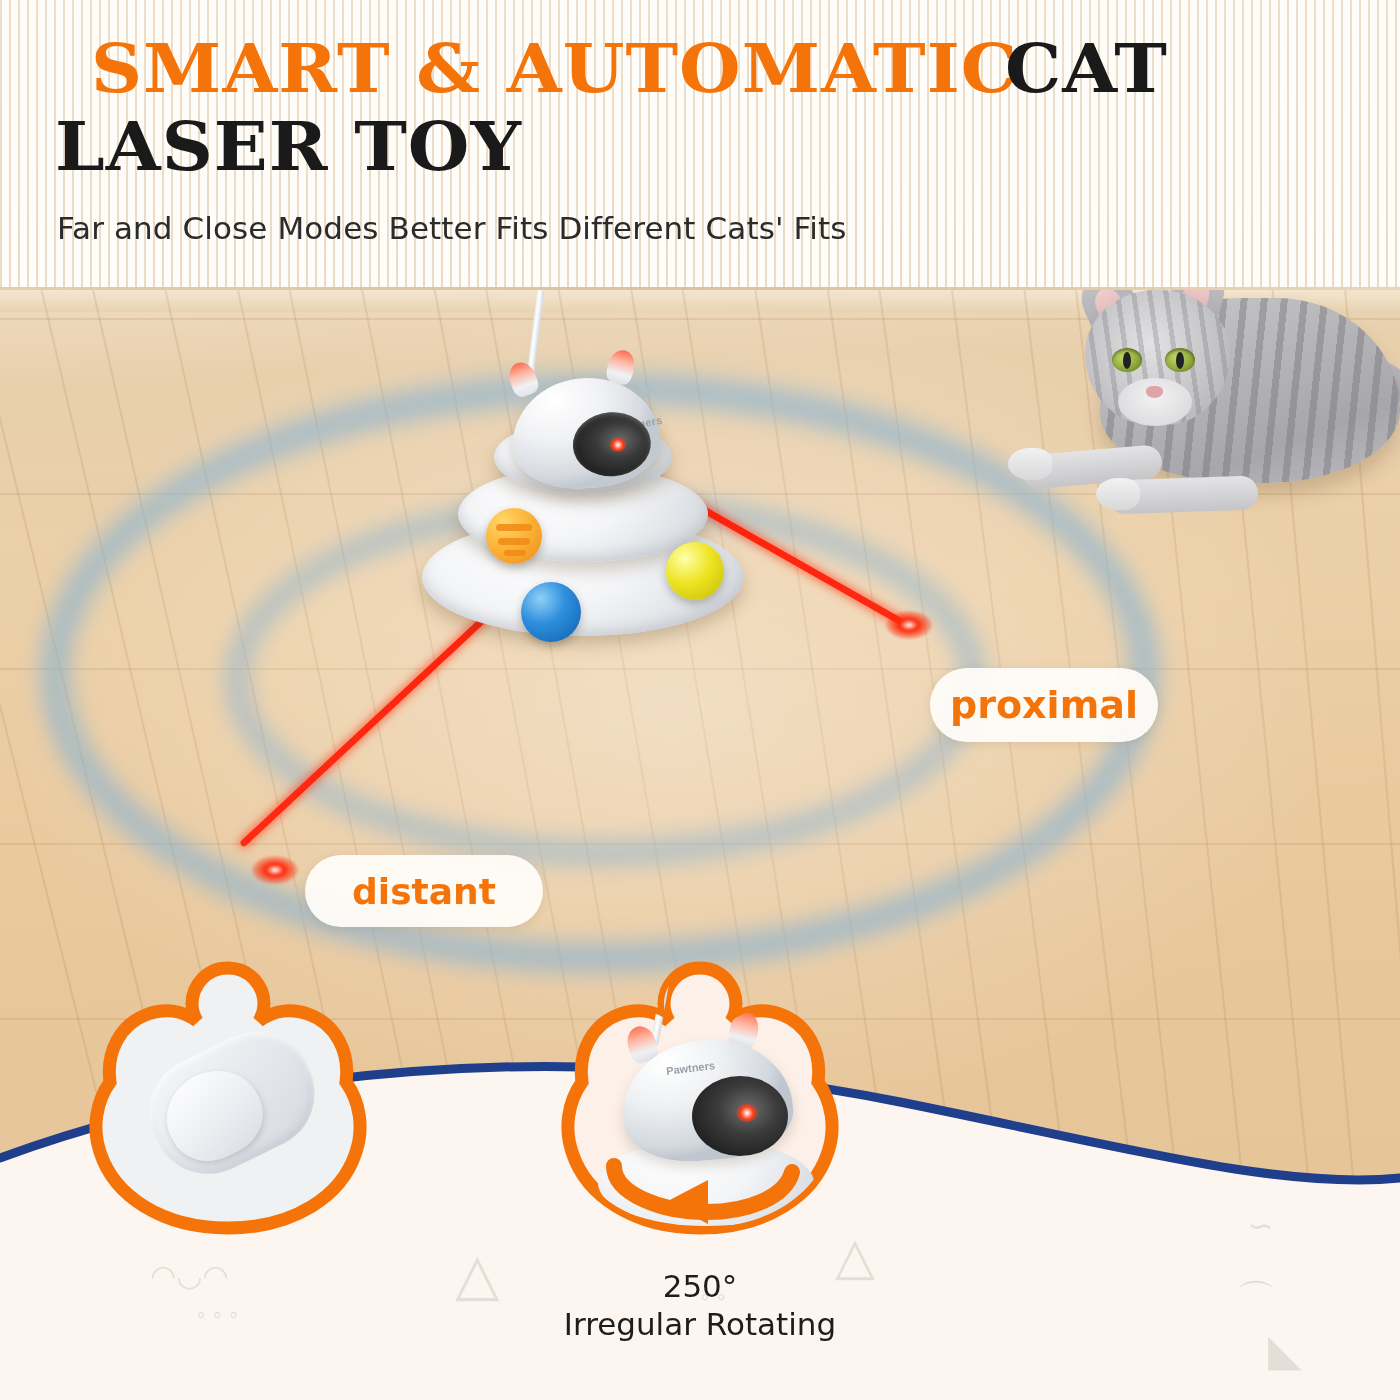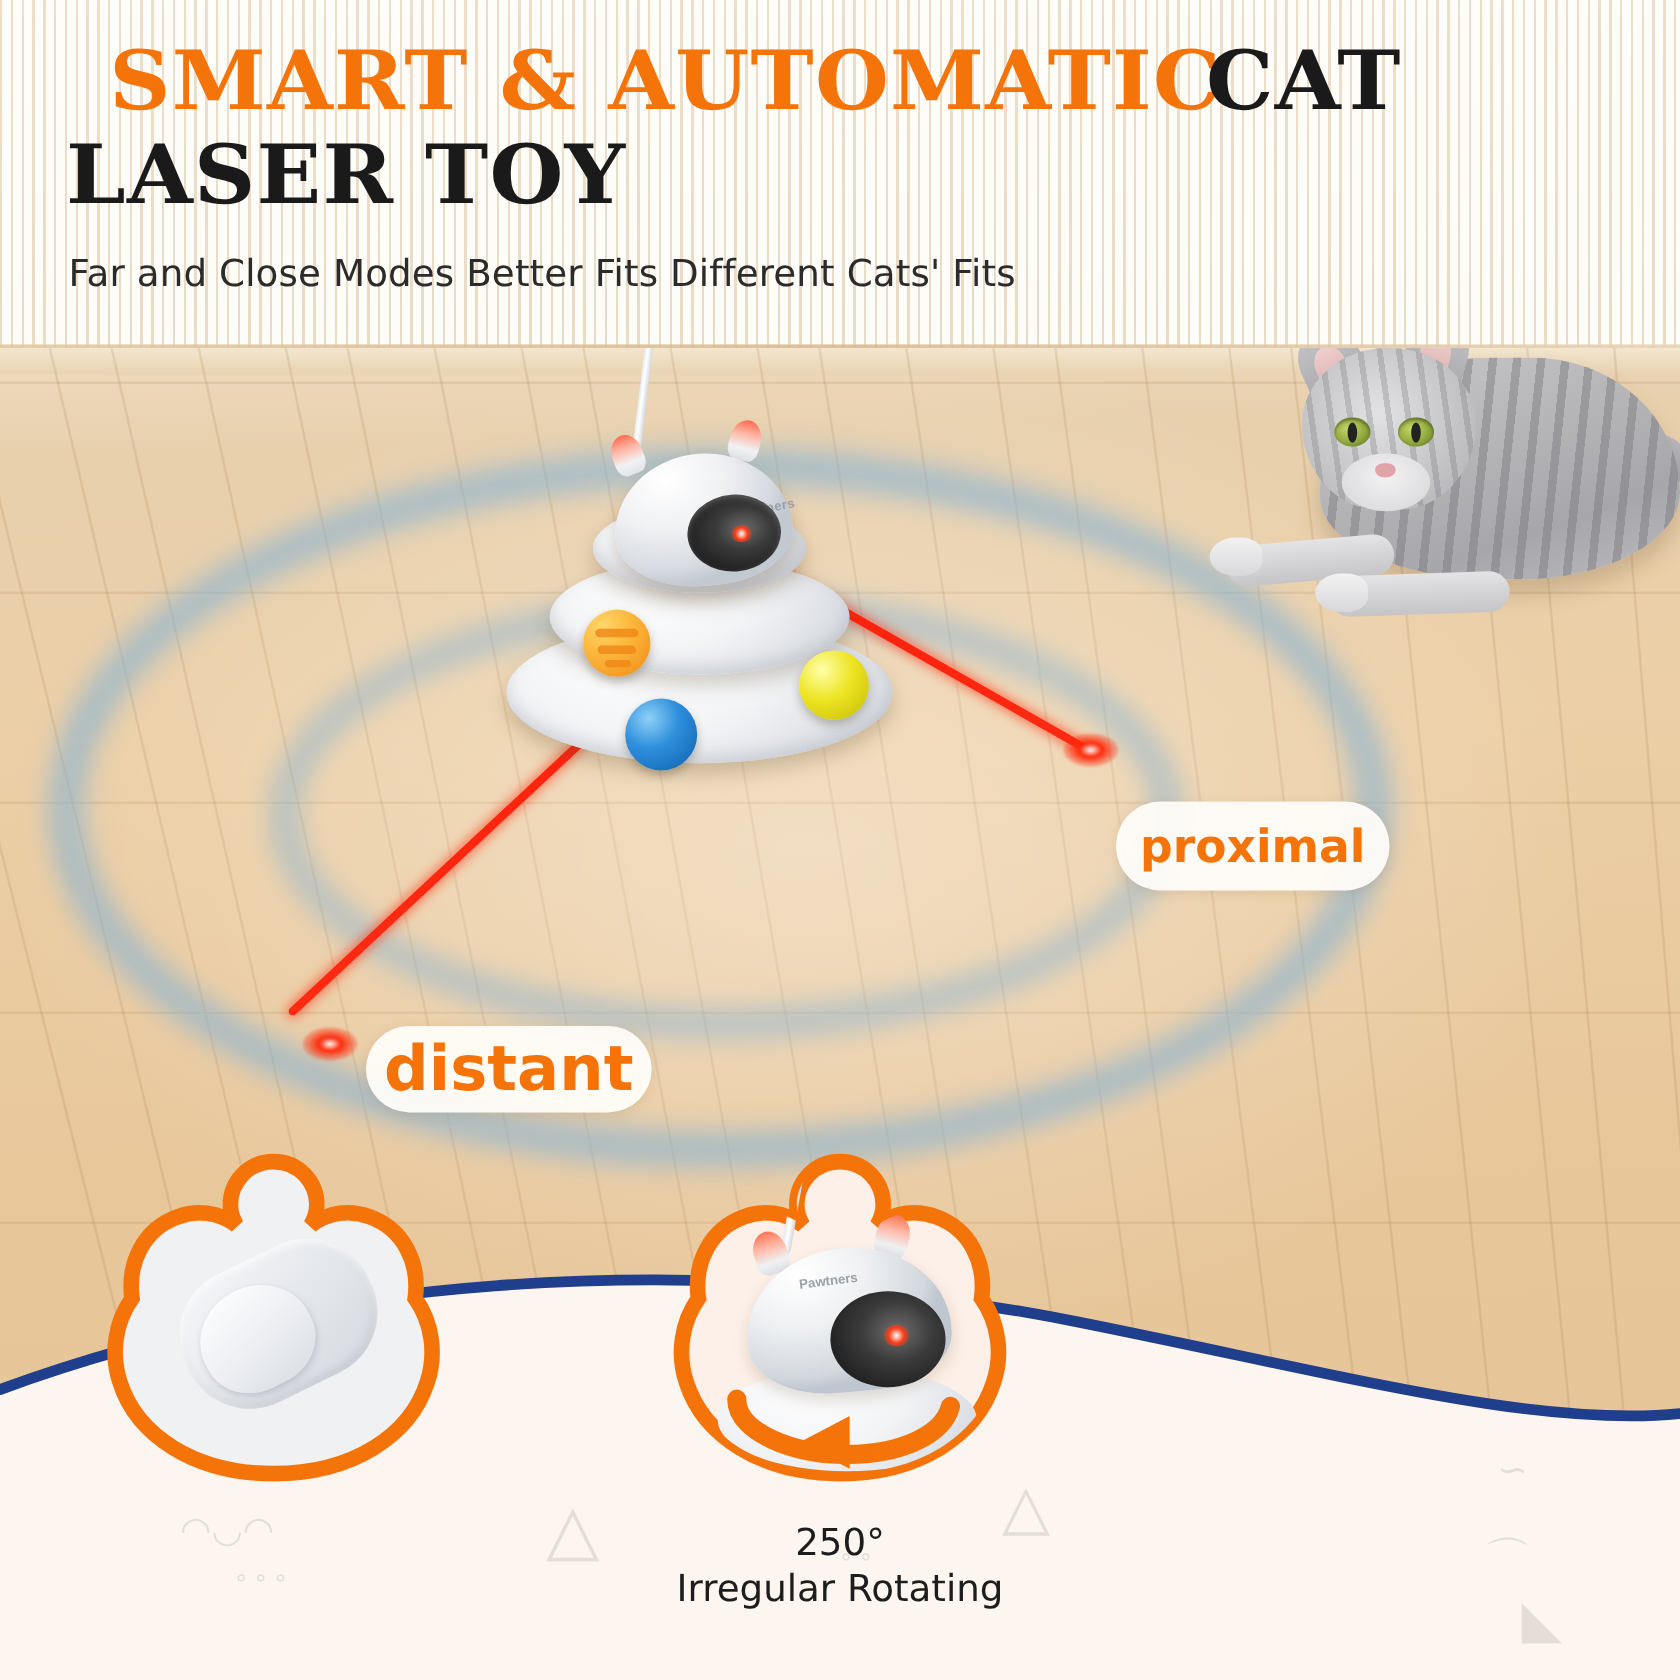--- a/index.html
+++ b/index.html
@@ -232,21 +232,21 @@
   
   .pill {
     position:absolute; border-radius:38px;
     background:rgba(255,253,250,.93);
     display:flex; align-items:center; justify-content:center;
     color:#F5740A; font-weight:700;
     font-family:"DejaVu Sans", sans-serif;
     box-shadow:0 2px 10px rgba(120,95,60,.15);
   }
   .pill-proximal { left:930px; top:668px; width:228px; height:74px; font-size:38px; }
-  .pill-distant  { left:305px; top:855px; width:238px; height:72px; font-size:52px; }
+  .pill-distant  { left:305px; top:855px; width:238px; height:72px; font-size:36px; }
 
   
   .bottom-band {
     position:absolute; left:0; top:1040px; width:1400px; height:360px;
     z-index:12;
   }
   .bottom-svg { position:absolute; inset:0; width:1400px; height:360px; }
 
   
   .doodle {

